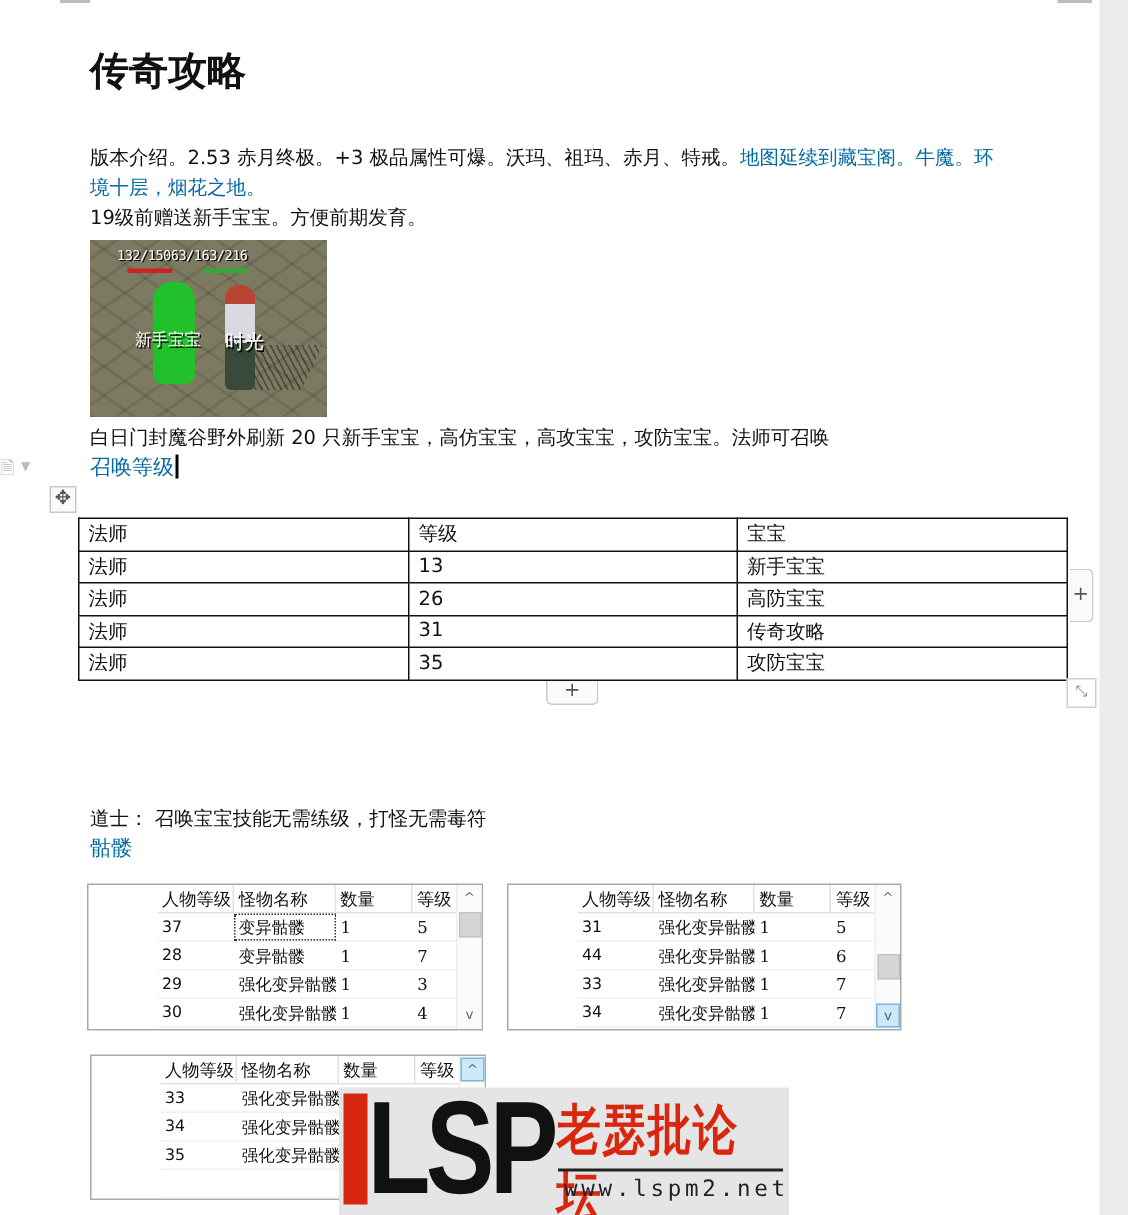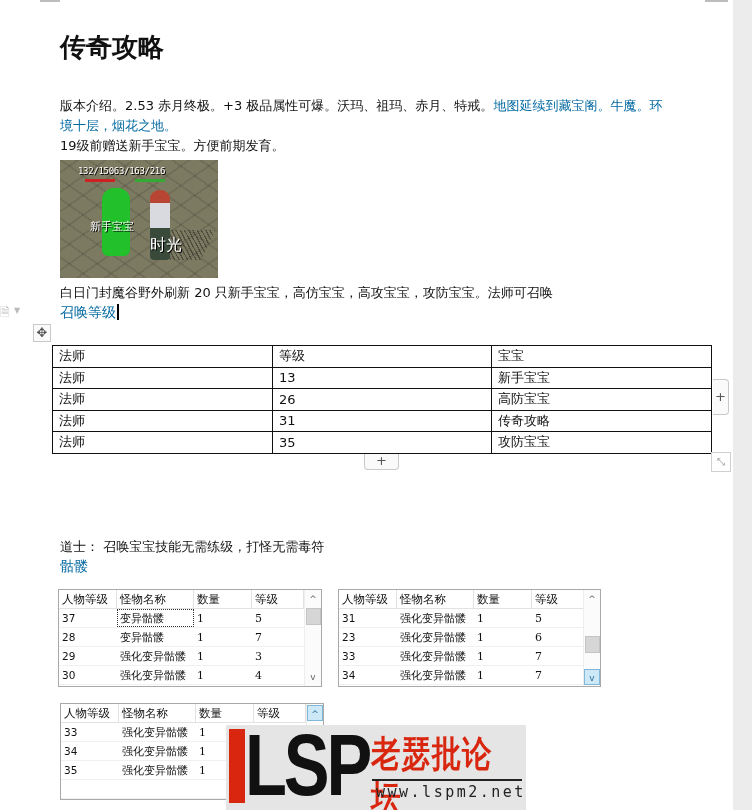--- a/index.html
+++ b/index.html
@@ -19,38 +19,38 @@
         repeating-linear-gradient(35deg, rgba(0,0,0,0.10) 0 2px, transparent 2px 16px),
         repeating-linear-gradient(-35deg, rgba(0,0,0,0.10) 0 2px, transparent 2px 16px),
         #7d7a62; }
     .hp-label { position: absolute; left: 18px; top: 6px; font-family: "DejaVu Sans Mono", monospace; font-size: 9px; color: #fff; text-shadow: 1px 1px 0 #000; letter-spacing: -0.3px; }
     .hp-bar-red { position: absolute; left: 25px; top: 19px; width: 30px; height: 3px; background: #c22; }
     .hp-bar-green { position: absolute; left: 75px; top: 19px; width: 30px; height: 3px; background: #3a3; }
     .pet-figure { position: absolute; left: 42px; top: 28px; width: 28px; height: 68px; background: #22c02a; border-radius: 12px 12px 6px 6px; }
     .player-figure { position: absolute; left: 90px; top: 30px; width: 20px; height: 70px; background: linear-gradient(#b84434 0 18%, #d9d9e0 18% 55%, #3a4a3a 55%); border-radius: 9px 9px 4px 4px; }
     .shadow-hatch { position: absolute; left: 100px; top: 70px; width: 48px; height: 30px; background: repeating-linear-gradient(45deg, rgba(0,0,0,0.35) 0 1px, transparent 1px 3px); transform: skewX(-25deg); }
     .name-pet { position: absolute; left: 30px; top: 59px; font-size: 11px; color: #fff; text-shadow: 1px 1px 0 #000; }
-    .name-player { position: absolute; left: 90px; top: 75px; font-size: 16px; color: #fff; text-shadow: 1px 1px 0 #000; text-align: right; }
+    .name-player { position: absolute; left: 90px; top: 59px; font-size: 13px; color: #fff; text-shadow: 1px 1px 0 #000; text-align: right; }
 
     .cursor-bar { display: inline-block; width: 2px; height: 16px; background: #000; vertical-align: -3px; margin-left: 1px; }
 
     .doc-icon { position: absolute; left: 0; top: 303px; font-size: 12px; color: #bbb; }
     .doc-arrow { position: absolute; left: 14px; top: 306px; font-size: 8px; color: #bbb; }
     .move-handle { position: absolute; left: 33px; top: 324px; width: 18px; height: 18px; border: 1px solid #c9c9c9; background: #fafafa; font-size: 13px; line-height: 16px; text-align: center; color: #555; }
 
     table.main { position: absolute; left: 52px; top: 345px; width: 660px; border-collapse: collapse; font-size: 13px; }
     table.main td { border: 1.5px solid #111; height: 21.5px; padding: 0 6px; vertical-align: middle; }
     table.main td:nth-child(1) { width: 220px; margin-top: 17px; }
     table.main td:nth-child(2) { width: 219px; }
 
     .add-row-btn { position: absolute; left: 364px; top: 454px; width: 35px; height: 16px; border: 1px solid #c9c9c9; border-top: none; border-radius: 0 0 4px 4px; background: #fafafa; text-align: center; font-size: 13px; line-height: 14px; color: #555; }
     .add-col-btn { position: absolute; left: 713px; top: 379px; width: 16px; height: 36px; border: 1px solid #c9c9c9; border-left: none; border-radius: 0 4px 4px 0; background: #fafafa; text-align: center; font-size: 13px; line-height: 34px; color: #555; }
     .resize-btn { position: absolute; left: 711px; top: 452px; width: 20px; height: 20px; border: 1px solid #d0d0d0; background: #fff; font-size: 10px; line-height: 18px; text-align: center; color: #888; }
 
-    .grid { position: absolute; border: 1px solid #a9a9a9; background: #fff; font-size: 11px; }
+    .grid { position: absolute; border: 1px solid #a9a9a9; background: #fff; font-size: 11px; padding-left: 46px; }
     .grid .hdr { display: flex; height: 19px; border-bottom: 1px solid #e2e2e2; }
     .grid .hdr div { border-right: 1px solid #e2e2e2; padding-left: 3px; line-height: 19px; font-size: 11.5px; white-space: nowrap; overflow: hidden; }
     .grid .row { display: flex; height: 19px; border-bottom: 1px solid #f0f0f0; }
     .grid .row div { padding-left: 3px; line-height: 19px; white-space: nowrap; overflow: hidden; }
     .grid .c1 { width: 58px; font-family: "DejaVu Sans", sans-serif; font-size: 10.5px; }
     .grid .c2 { width: 77px; }
     .grid .c3 { width: 58px; font-family: "DejaVu Serif", serif; }
     .grid .c4 { width: 52px; font-family: "DejaVu Serif", serif; }
     .grid .focus { outline: 1px dotted #333; outline-offset: -1px; }
     .vscroll { position: absolute; right: 0; top: 0; width: 17px; height: 100%; background: #fbfbfb; border-left: 1px solid #eee; }
@@ -183,21 +183,21 @@
     <div class="c3">数量</div>
     <div class="c4">等级</div>
   </div>
   <div class="row">
     <div class="c1">31</div>
     <div class="c2">强化变异骷髅</div>
     <div class="c3">1</div>
     <div class="c4">5</div>
   </div>
   <div class="row">
-    <div class="c1">23</div>
+    <div class="c1">44</div>
     <div class="c2">强化变异骷髅</div>
     <div class="c3">1</div>
     <div class="c4">6</div>
   </div>
   <div class="row">
     <div class="c1">33</div>
     <div class="c2">强化变异骷髅</div>
     <div class="c3">1</div>
     <div class="c4">7</div>
   </div>

